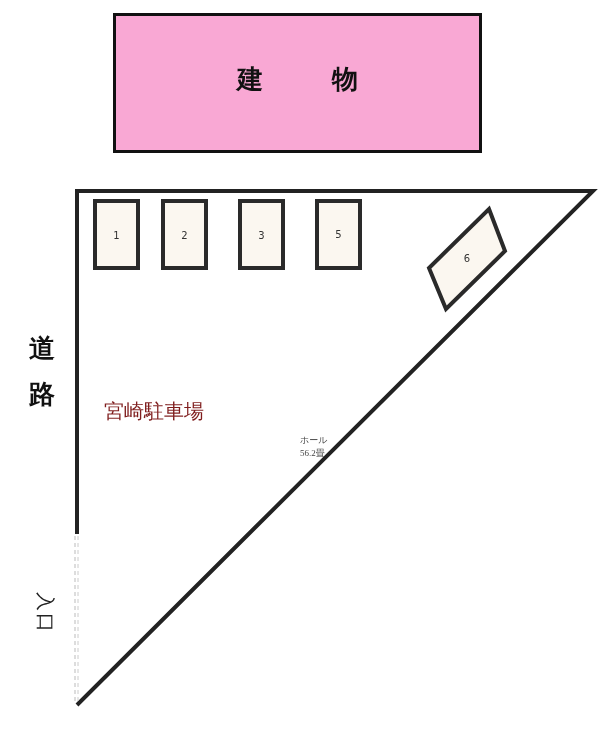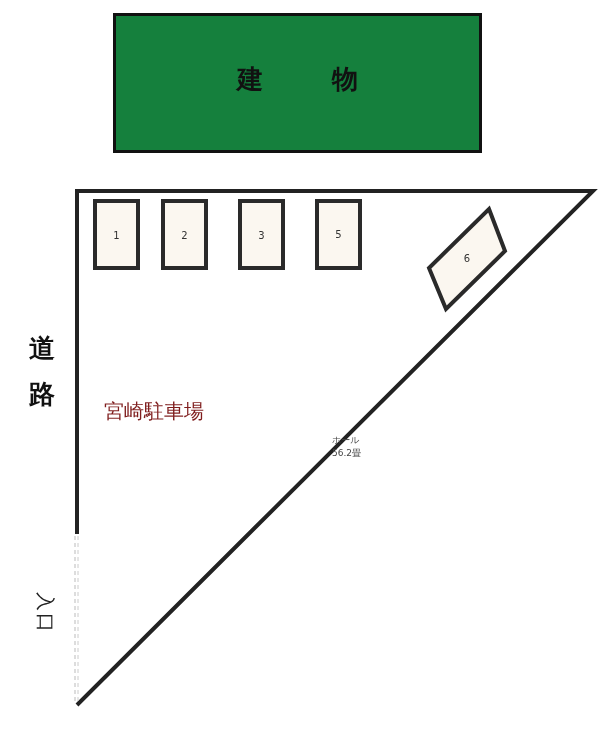--- a/index.html
+++ b/index.html
@@ -1,39 +1,39 @@
 <!DOCTYPE html>
 <html><head>
   <meta charset="utf-8">
   <style>
     html, body { margin: 0; padding: 0; background: #ffffff; }
     body { width: 612px; height: 744px; position: relative; overflow: hidden;
            font-family: "DejaVu Sans", sans-serif; }
     .building {
       position: absolute; left: 113px; top: 13px; width: 363px; height: 134px;
-      border: 3px solid #111; box-sizing: content-box; background: #15803d;
+      border: 3px solid #111; box-sizing: content-box; background: #f9a8d4;
       display: flex; align-items: center; justify-content: center;
     }
     .building-label {
       font-size: 26px; font-weight: bold; color: #111; letter-spacing: 30px;
       padding-left: 30px; margin-top: -8px;
     }
     svg.lot { position: absolute; left: 0; top: 0; }
     .road-label {
       position: absolute; left: 24px; top: 325px; width: 36px;
       font-size: 26px; font-weight: bold; color: #111; line-height: 46px; text-align: center;
     }
     .road-label span { display: block; }
     .lot-name {
       position: absolute; left: 104px; top: 398px;
       font-size: 20px; color: #7f1d1d;
     }
     .hall-label {
-      position: absolute; left: 332px; top: 434px;
-      font-size: 9px; color: #444; line-height: 13px;
+      position: absolute; left: 300px; top: 434px;
+      font-size: 9px; color: #444; line-height: 13px; font-family: Liberation Serif, serif;
     }
     .entrance-label {
       position: absolute; left: 32px; top: 592px;
       font-size: 19px; color: #222;
       writing-mode: vertical-rl; text-orientation: sideways; letter-spacing: 2px;
     }
     .slot-num { font-family: "DejaVu Sans", sans-serif; font-size: 10px; fill: #333; }
   </style>
 </head>
 <body>

